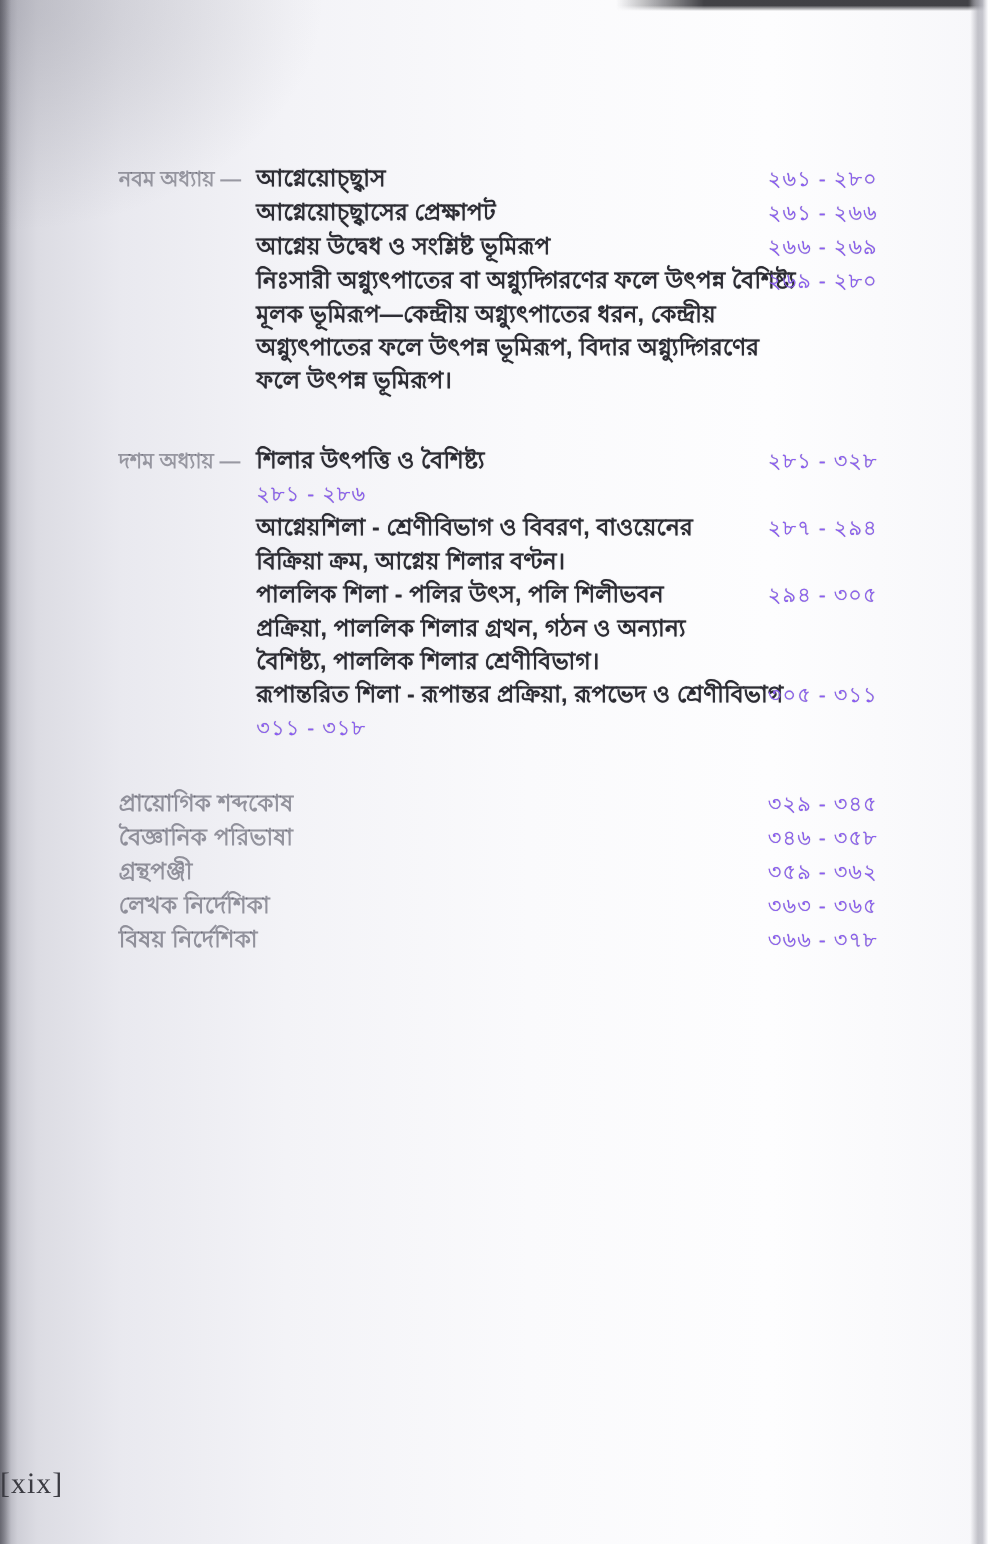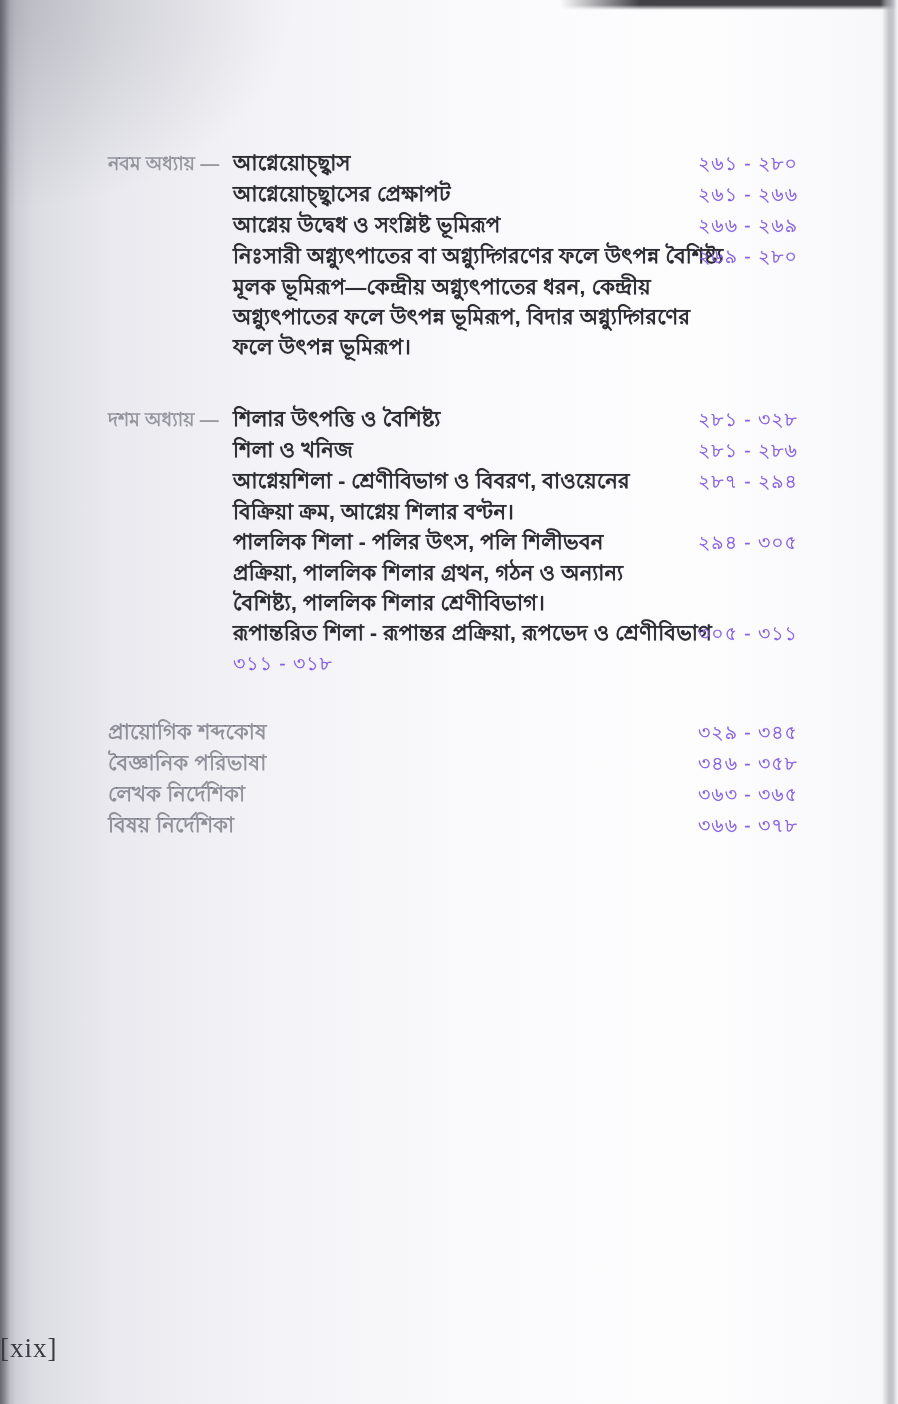--- a/index.html
+++ b/index.html
@@ -158,21 +158,20 @@
 </div>
   <div class="section" id="sec-ch10">
   <div class="row">
     <span class="label">দশম অধ্যায় —</span>
     <span class="title">শিলার উৎপত্তি ও বৈশিষ্ট্য</span>
     <span class="pages">২৮১ - ৩২৮</span>
   </div>
 
   <div class="row">
     <span class="label"></span>
-    <span class="title">শিলা ও খনিজ</span>
     <span class="pages">২৮১ - ২৮৬</span>
   </div>
 
   <div class="row">
     <span class="label"></span>
     <span class="title">আগ্নেয়শিলা - শ্রেণীবিভাগ ও বিবরণ, বাওয়েনের</span>
     <span class="pages">২৮৭ - ২৯৪</span>
   </div>
 
   <div class="row">
@@ -216,20 +215,25 @@
     <span class="title">প্রায়োগিক শব্দকোষ</span>
     <span class="pages">৩২৯ - ৩৪৫</span>
   </div>
 
   <div class="row">
 
     <span class="title">বৈজ্ঞানিক পরিভাষা</span>
     <span class="pages">৩৪৬ - ৩৫৮</span>
   </div>
 
+  <div class="row">
+
+    <span class="title">গ্রন্থপঞ্জী</span>
+    <span class="pages">৩৫৯ - ৩৬২</span>
+  </div>
 
   <div class="row">
 
     <span class="title">লেখক নির্দেশিকা</span>
     <span class="pages">৩৬৩ - ৩৬৫</span>
   </div>
 
   <div class="row">
 
     <span class="title">বিষয় নির্দেশিকা</span>

